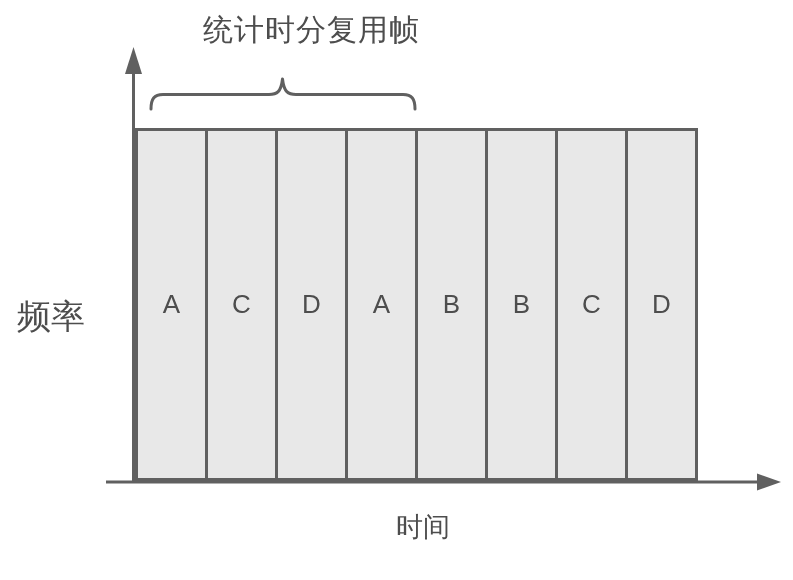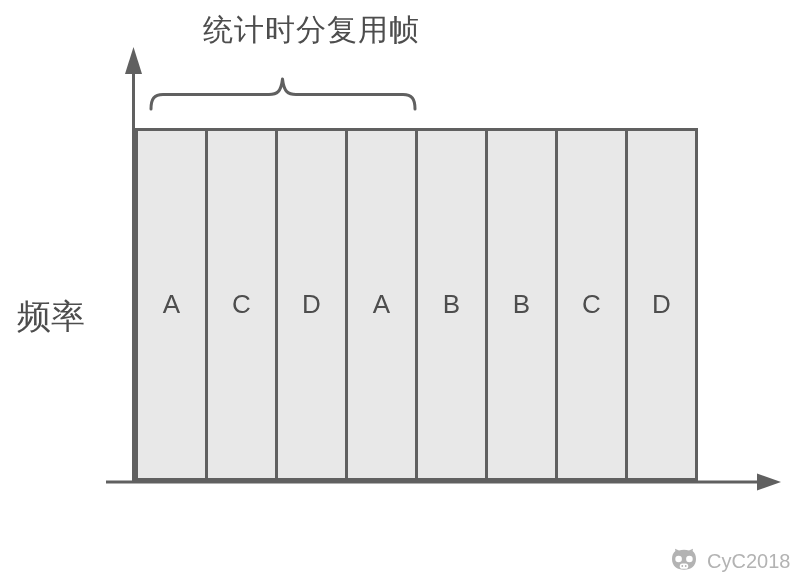--- a/index.html
+++ b/index.html
@@ -120,26 +120,16 @@
     <div class="cell">C</div>
     <div class="cell">D</div>
     <div class="cell">A</div>
     <div class="cell">B</div>
     <div class="cell">B</div>
     <div class="cell">C</div>
     <div class="cell">D</div>
   </div>
 
   <div class="ylabel">频率</div>
+  <div class="xlabel">时间</div>
 
-  <div class="watermark">
-    <svg width="32" height="26" viewBox="0 0 32 26">
-      <path fill="var(--watermark)" d="M4 11 C4 7.5 5.2 4.8 7.4 3 L7 0.8 L11 2.6 C12.6 2 14.2 1.7 16 1.7 C17.8 1.7 19.4 2 21 2.6 L25 0.8 L24.6 3 C26.8 4.8 28 7.5 28 11 C28 17.8 23.2 21.8 16 21.8 C8.8 21.8 4 17.8 4 11 Z"></path>
-      <circle cx="10.6" cy="11" r="3.3" fill="#ffffff"></circle>
-      <circle cx="21.4" cy="11" r="3.3" fill="#ffffff"></circle>
-      <rect x="11.8" y="15.6" width="8.4" height="5.2" rx="2.6" fill="#ffffff"></rect>
-      <circle cx="14.3" cy="18" r="0.9" fill="var(--watermark)"></circle>
-      <circle cx="17.7" cy="18" r="0.9" fill="var(--watermark)"></circle>
-    </svg>
-    <span class="watermark-text">CyC2018</span>
-  </div>
 
 </div>
 
 </body></html>

